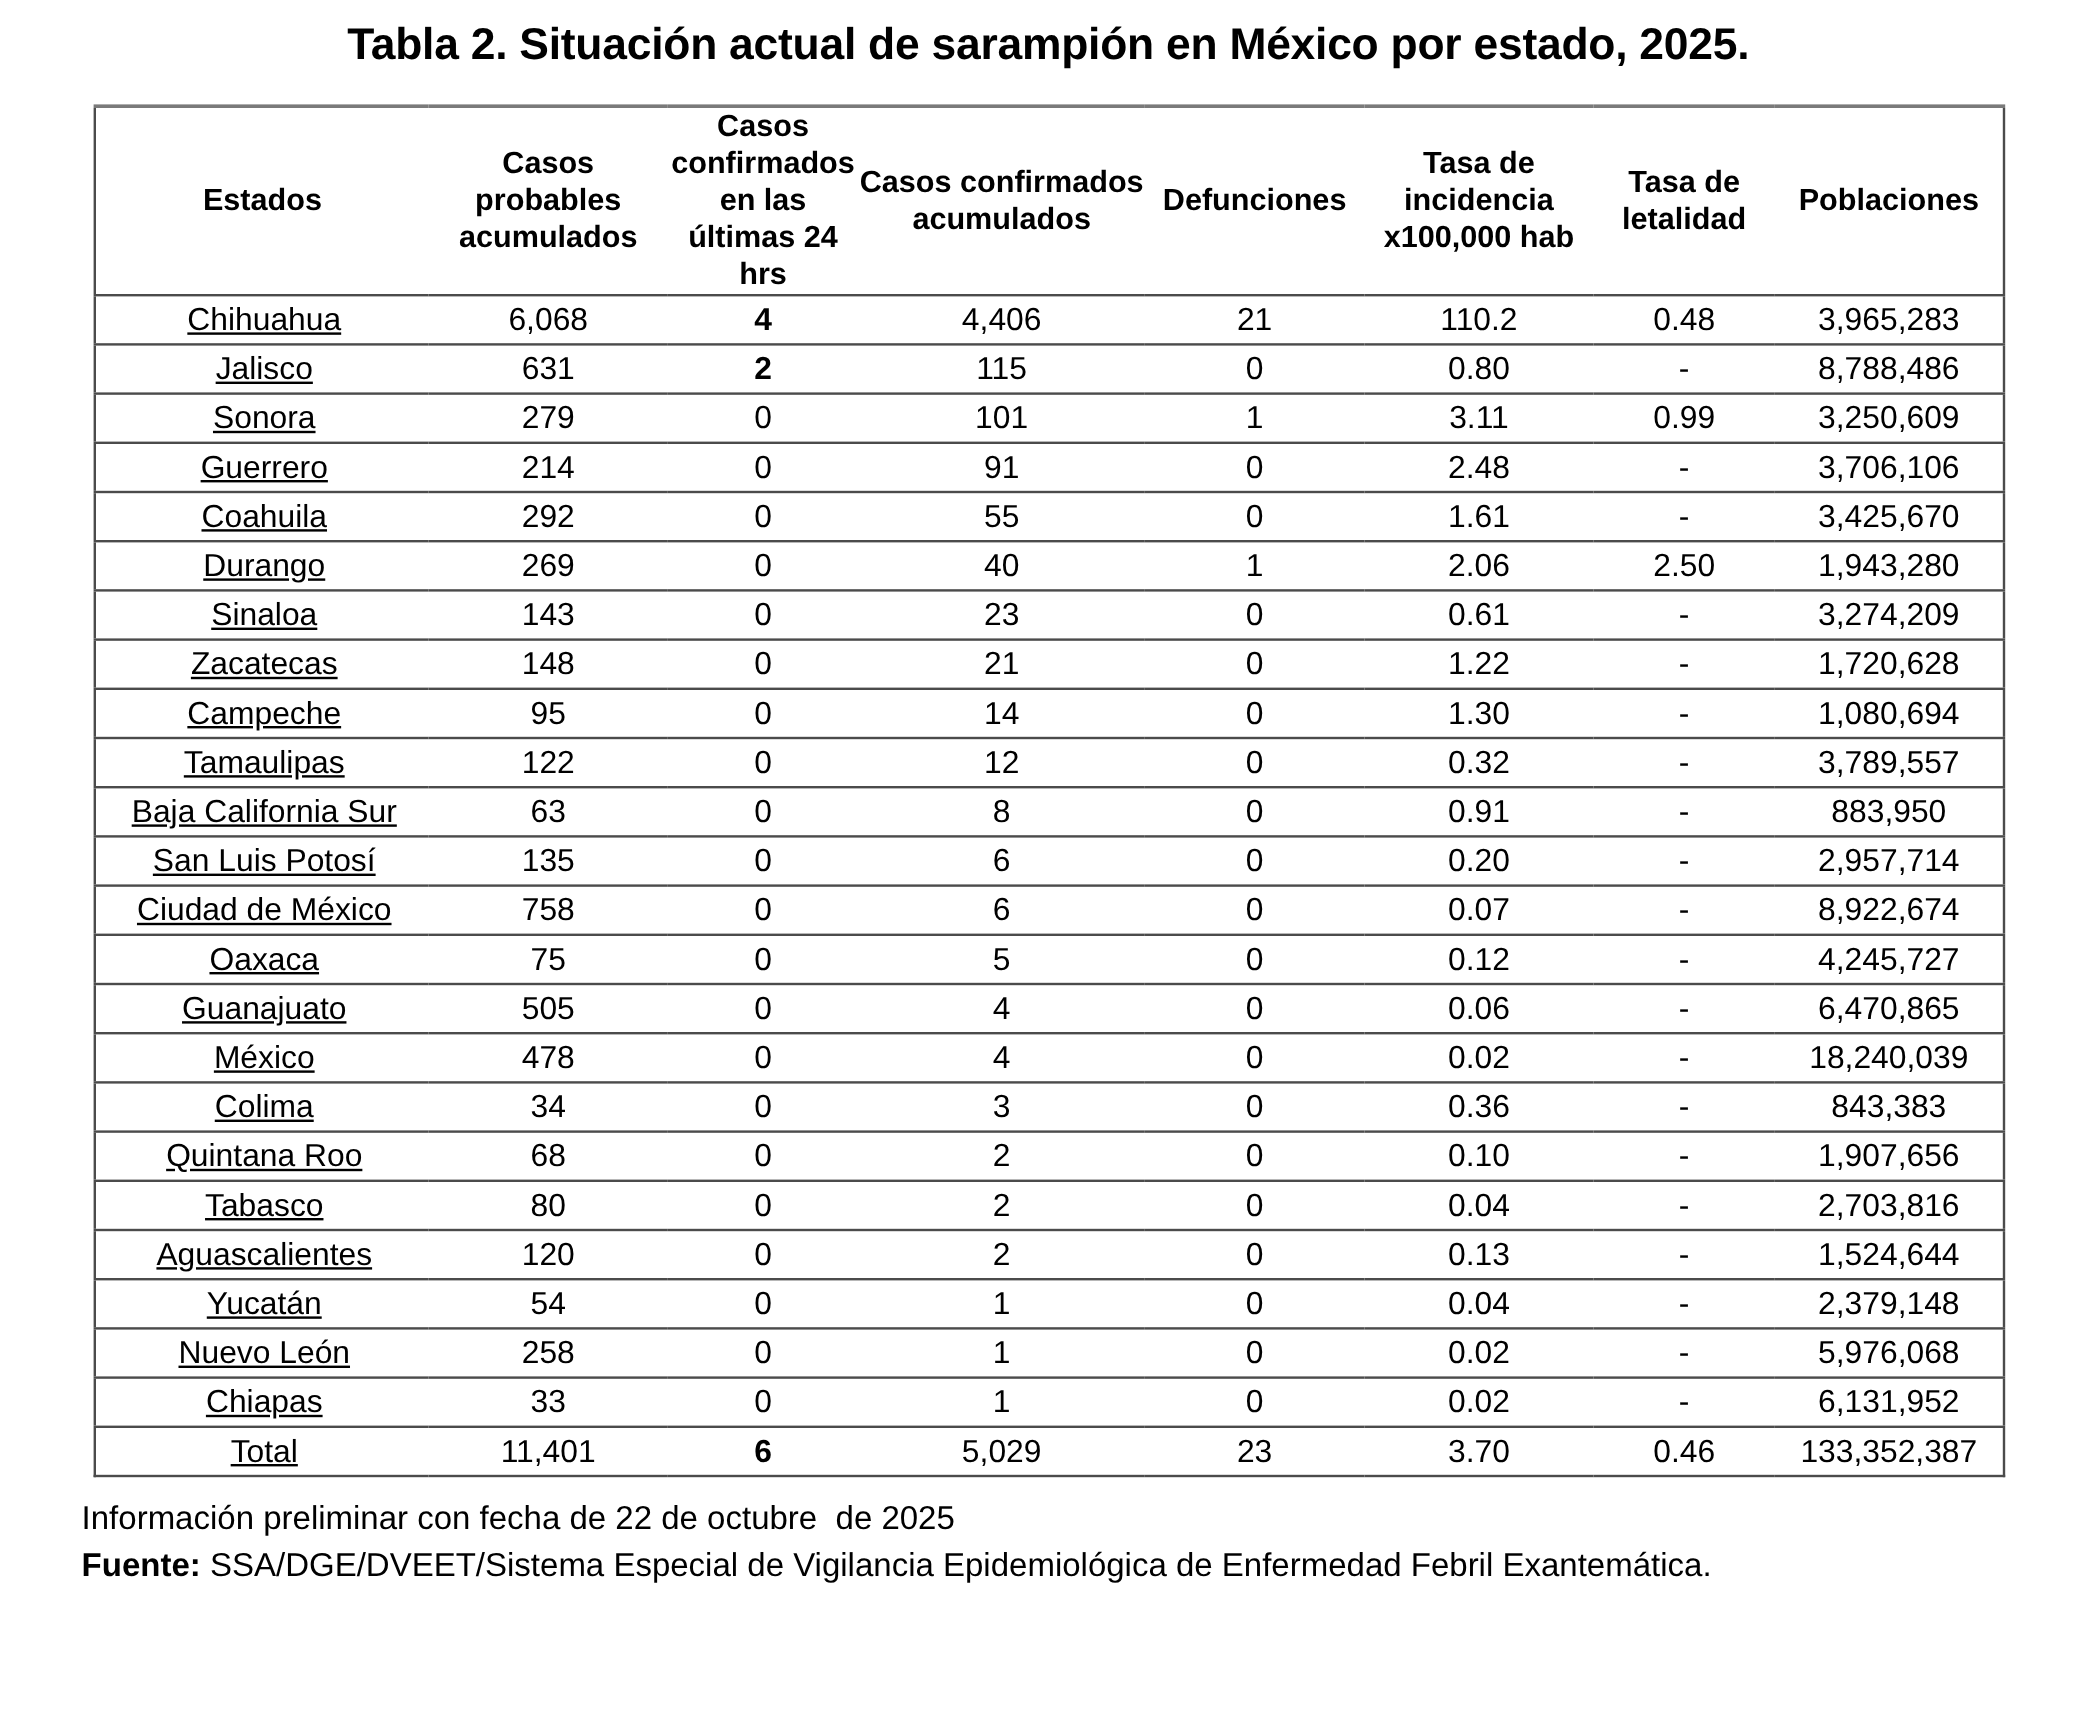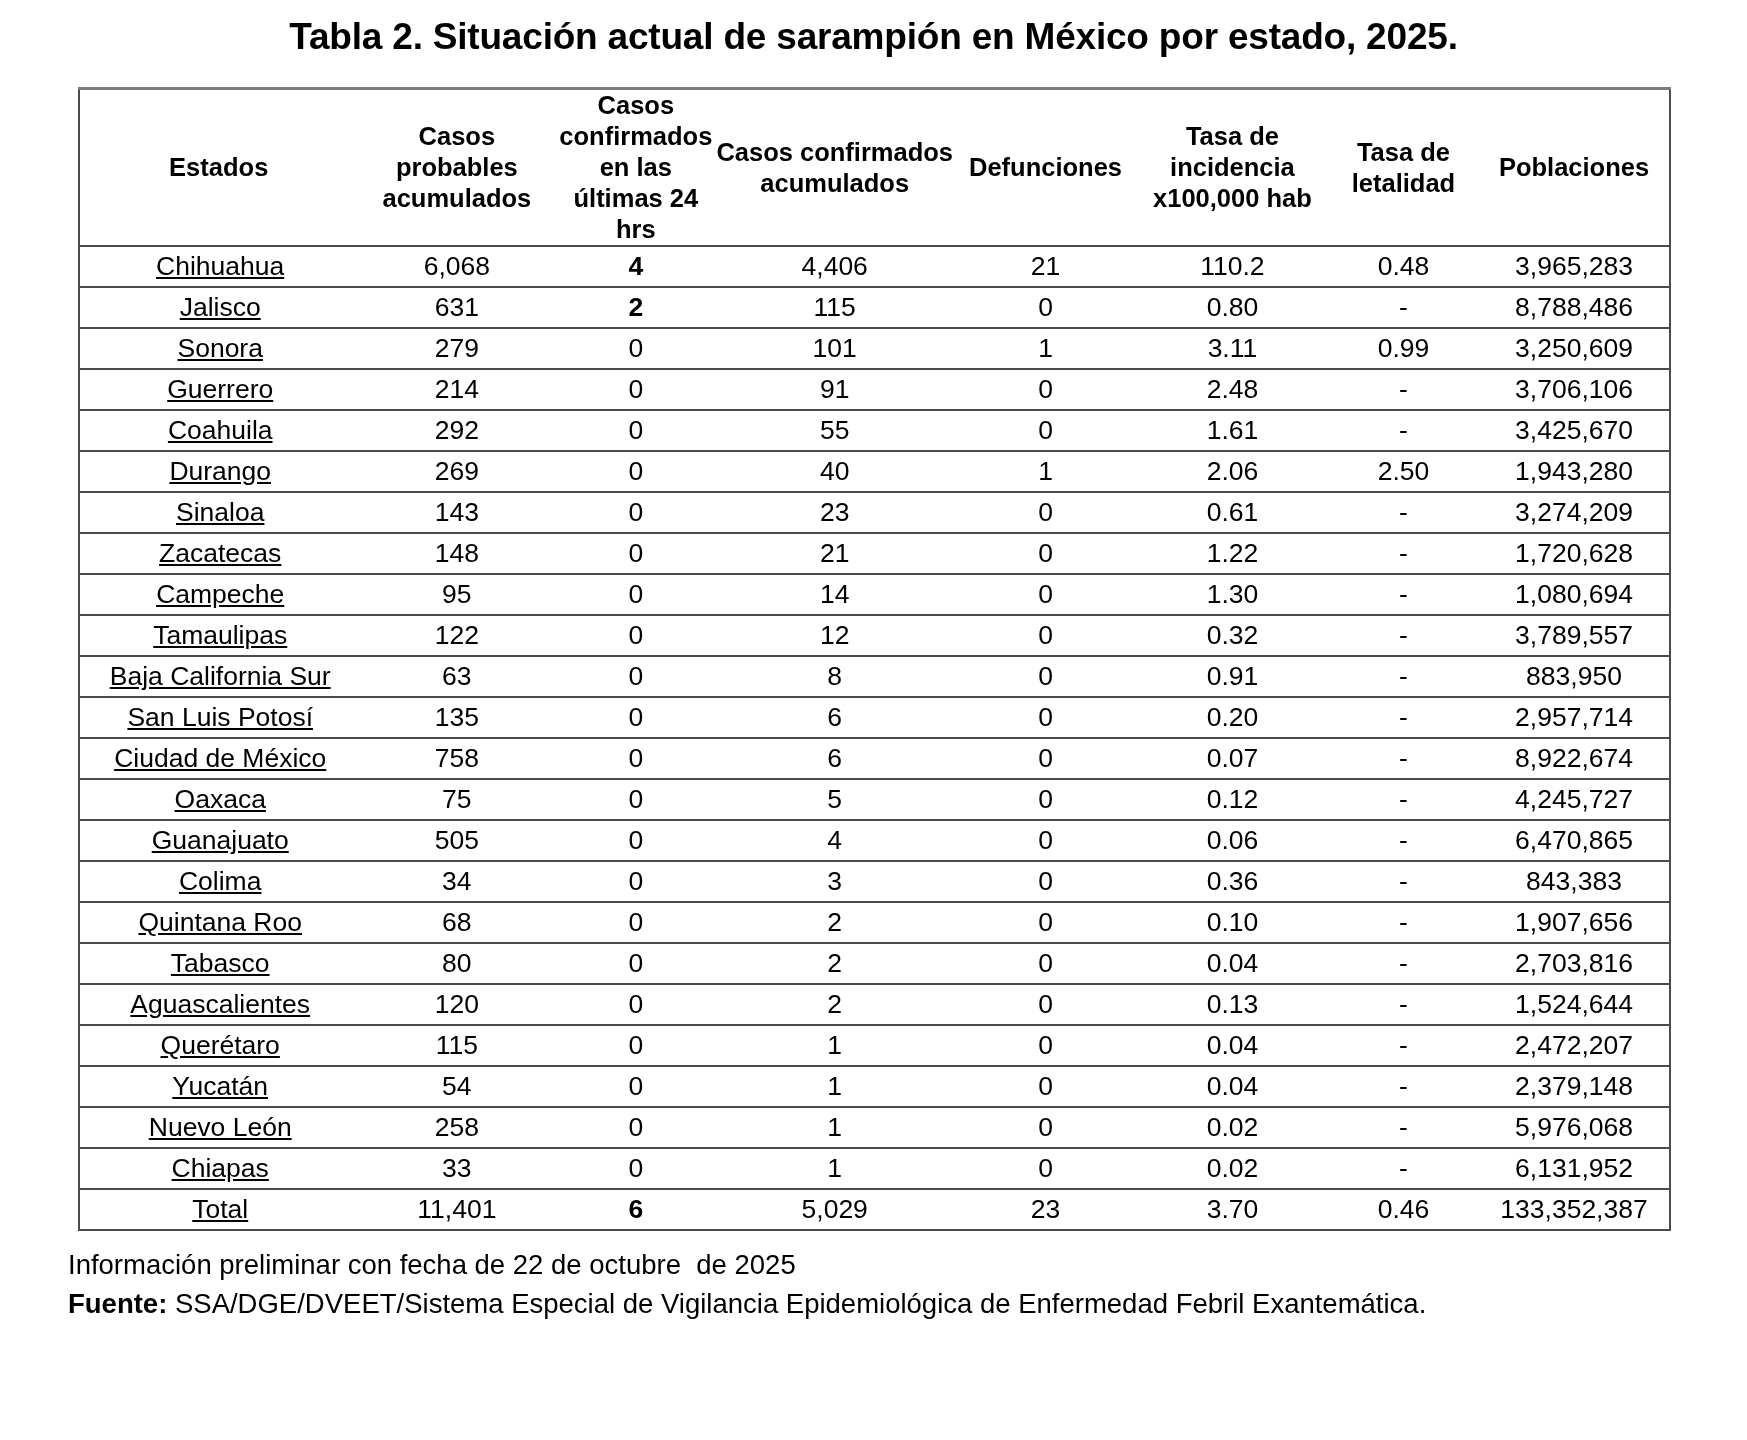--- a/index.html
+++ b/index.html
@@ -245,20 +245,30 @@
           <td class="estado">Guanajuato</td>
           <td class="num">505</td>
           <td class="num">0</td>
           <td class="num">4</td>
           <td class="num">0</td>
           <td class="num">0.06</td>
           <td class="num">-</td>
           <td class="num">6,470,865</td>
         </tr>
         <tr>
+          <td class="estado">México</td>
+          <td class="num">478</td>
+          <td class="num">0</td>
+          <td class="num">4</td>
+          <td class="num">0</td>
+          <td class="num">0.02</td>
+          <td class="num">-</td>
+          <td class="num">18,240,039</td>
+        </tr>
+        <tr>
           <td class="estado">Colima</td>
           <td class="num">34</td>
           <td class="num">0</td>
           <td class="num">3</td>
           <td class="num">0</td>
           <td class="num">0.36</td>
           <td class="num">-</td>
           <td class="num">843,383</td>
         </tr>
         <tr>
@@ -283,30 +293,20 @@
         </tr>
         <tr>
           <td class="estado">Aguascalientes</td>
           <td class="num">120</td>
           <td class="num">0</td>
           <td class="num">2</td>
           <td class="num">0</td>
           <td class="num">0.13</td>
           <td class="num">-</td>
           <td class="num">1,524,644</td>
-        </tr>
-        <tr>
-          <td class="estado">Querétaro</td>
-          <td class="num">115</td>
-          <td class="num">0</td>
-          <td class="num">1</td>
-          <td class="num">0</td>
-          <td class="num">0.04</td>
-          <td class="num">-</td>
-          <td class="num">2,472,207</td>
         </tr>
         <tr>
           <td class="estado">Yucatán</td>
           <td class="num">54</td>
           <td class="num">0</td>
           <td class="num">1</td>
           <td class="num">0</td>
           <td class="num">0.04</td>
           <td class="num">-</td>
           <td class="num">2,379,148</td>

